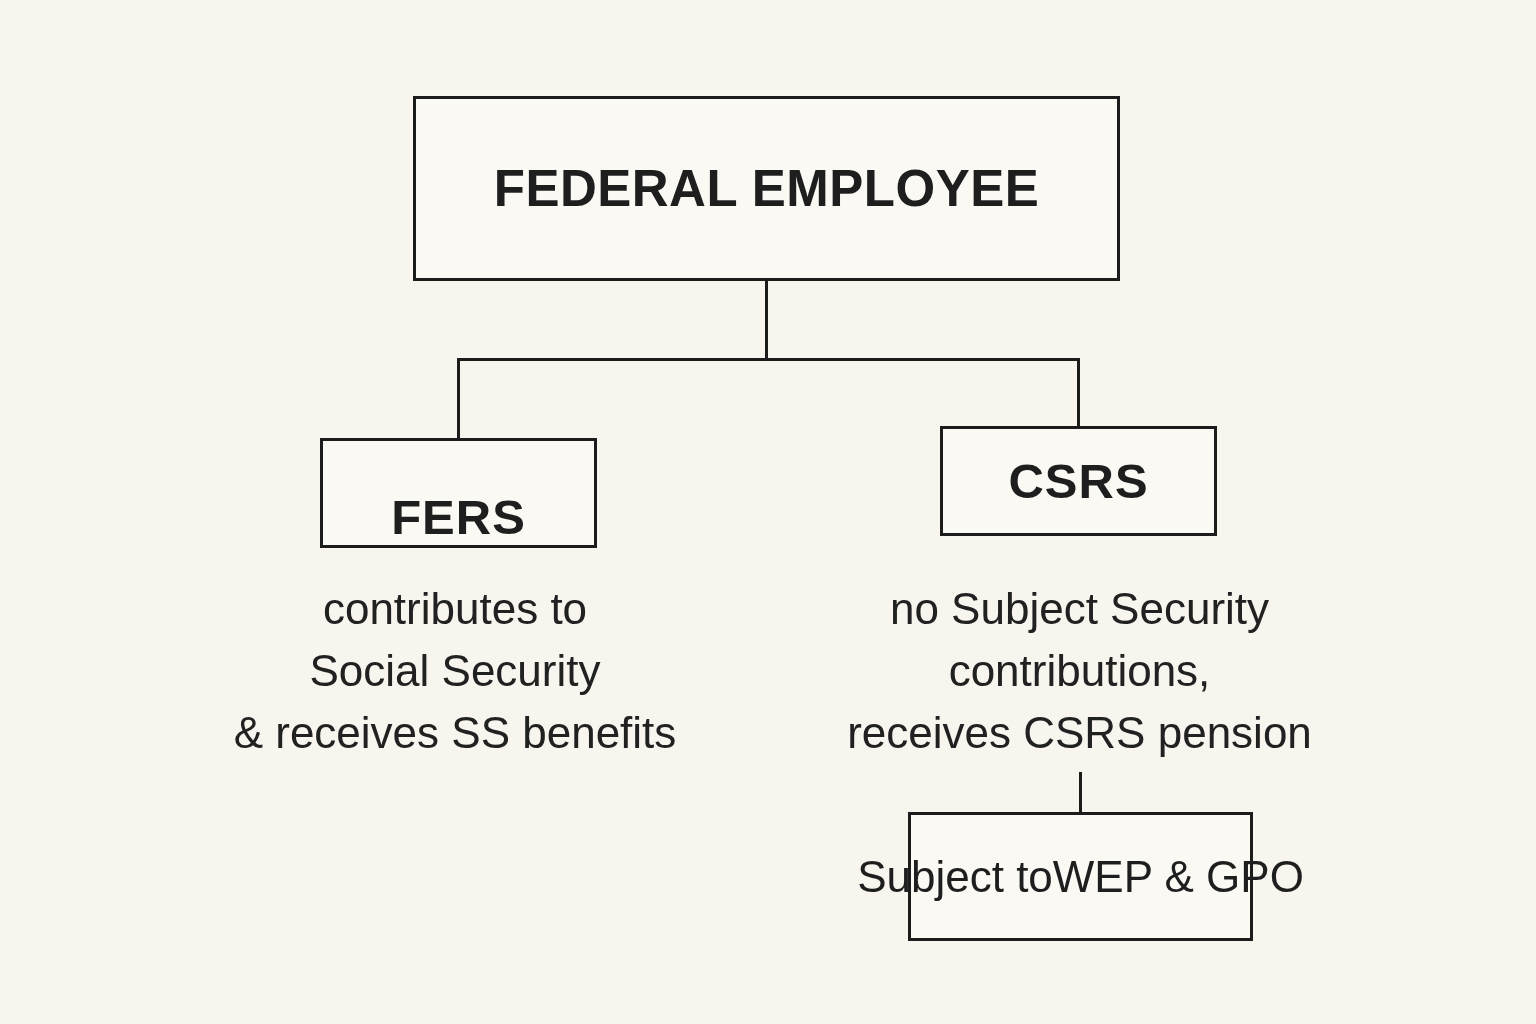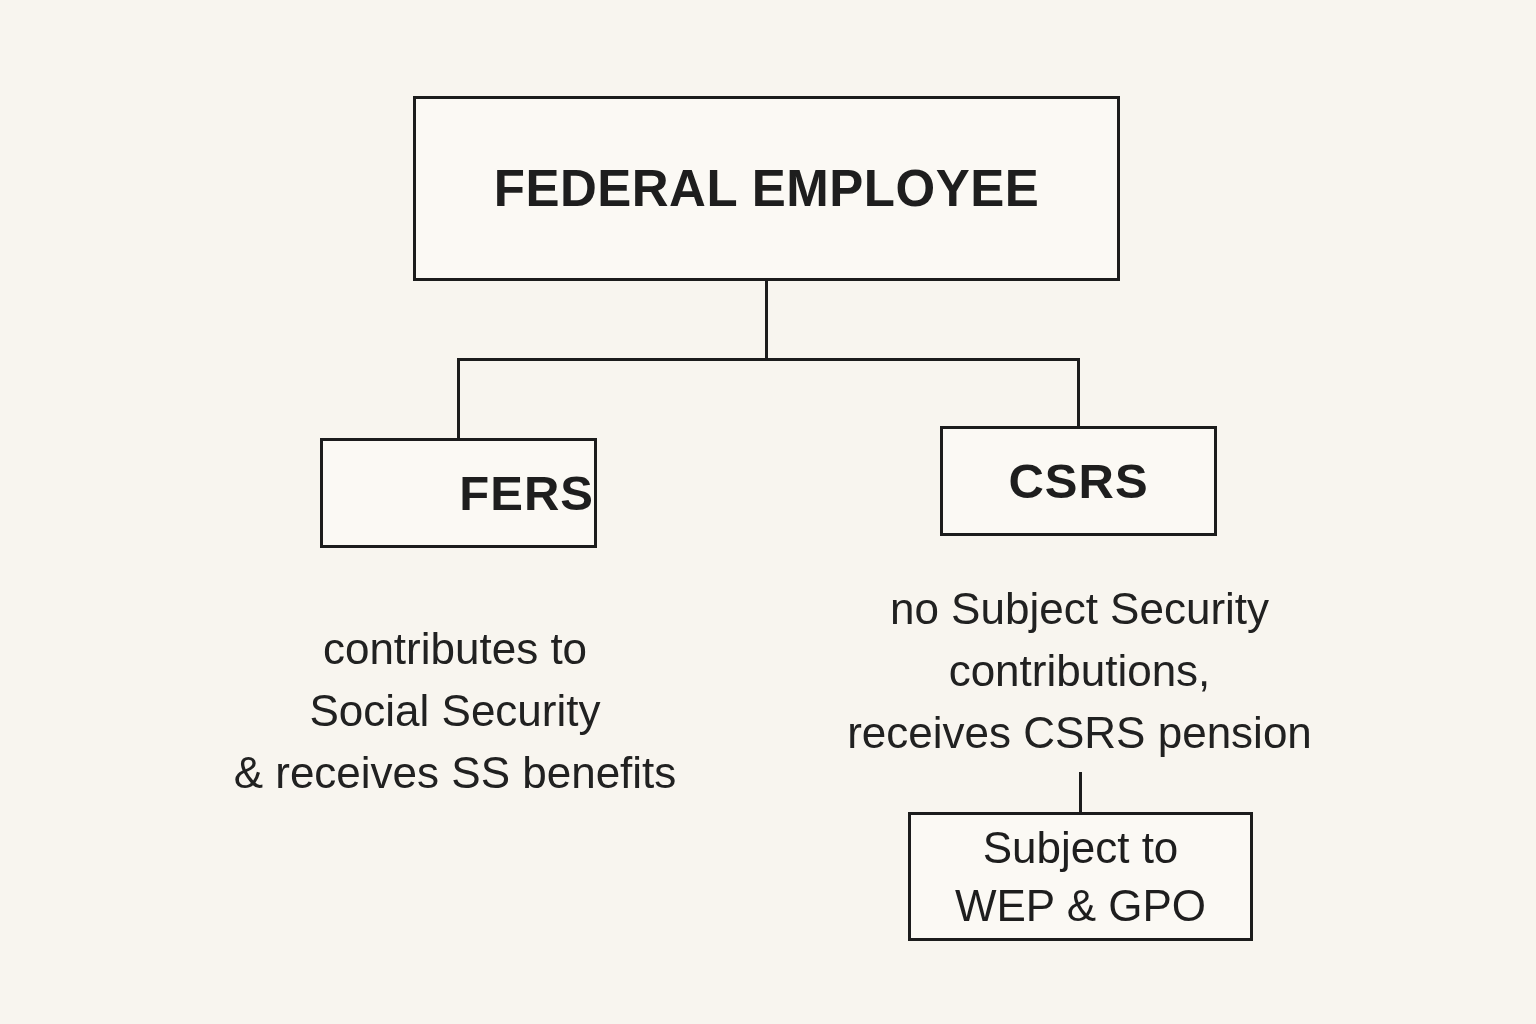--- a/index.html
+++ b/index.html
@@ -17,21 +17,20 @@
     background: #f8f5ef;
     overflow: hidden;
     color: #1e1e1e;
   }
   .node {
     position: absolute;
     box-sizing: border-box;
     border: 3px solid #1c1c1c;
     background: #fbf9f4;
     display: flex;
-    flex-direction: column;
     align-items: center;
     justify-content: center;
     text-align: center;
   }
   .node-root {
     left: 413px;
     top: 96px;
     width: 707px;
     height: 185px;
   }
@@ -59,21 +58,20 @@
     text-align: center;
     font-size: 44px;
     font-weight: 400;
     line-height: 62px;
     color: #212121;
   }
   .desc-fers {
     left: 195px;
     top: 578px;
     width: 520px;
-    margin-top: 40px;
   }
   .desc-csrs {
     left: 812px;
     top: 578px;
     width: 535px;
   }
   .node-child {
     left: 908px;
     top: 812px;
     width: 345px;

